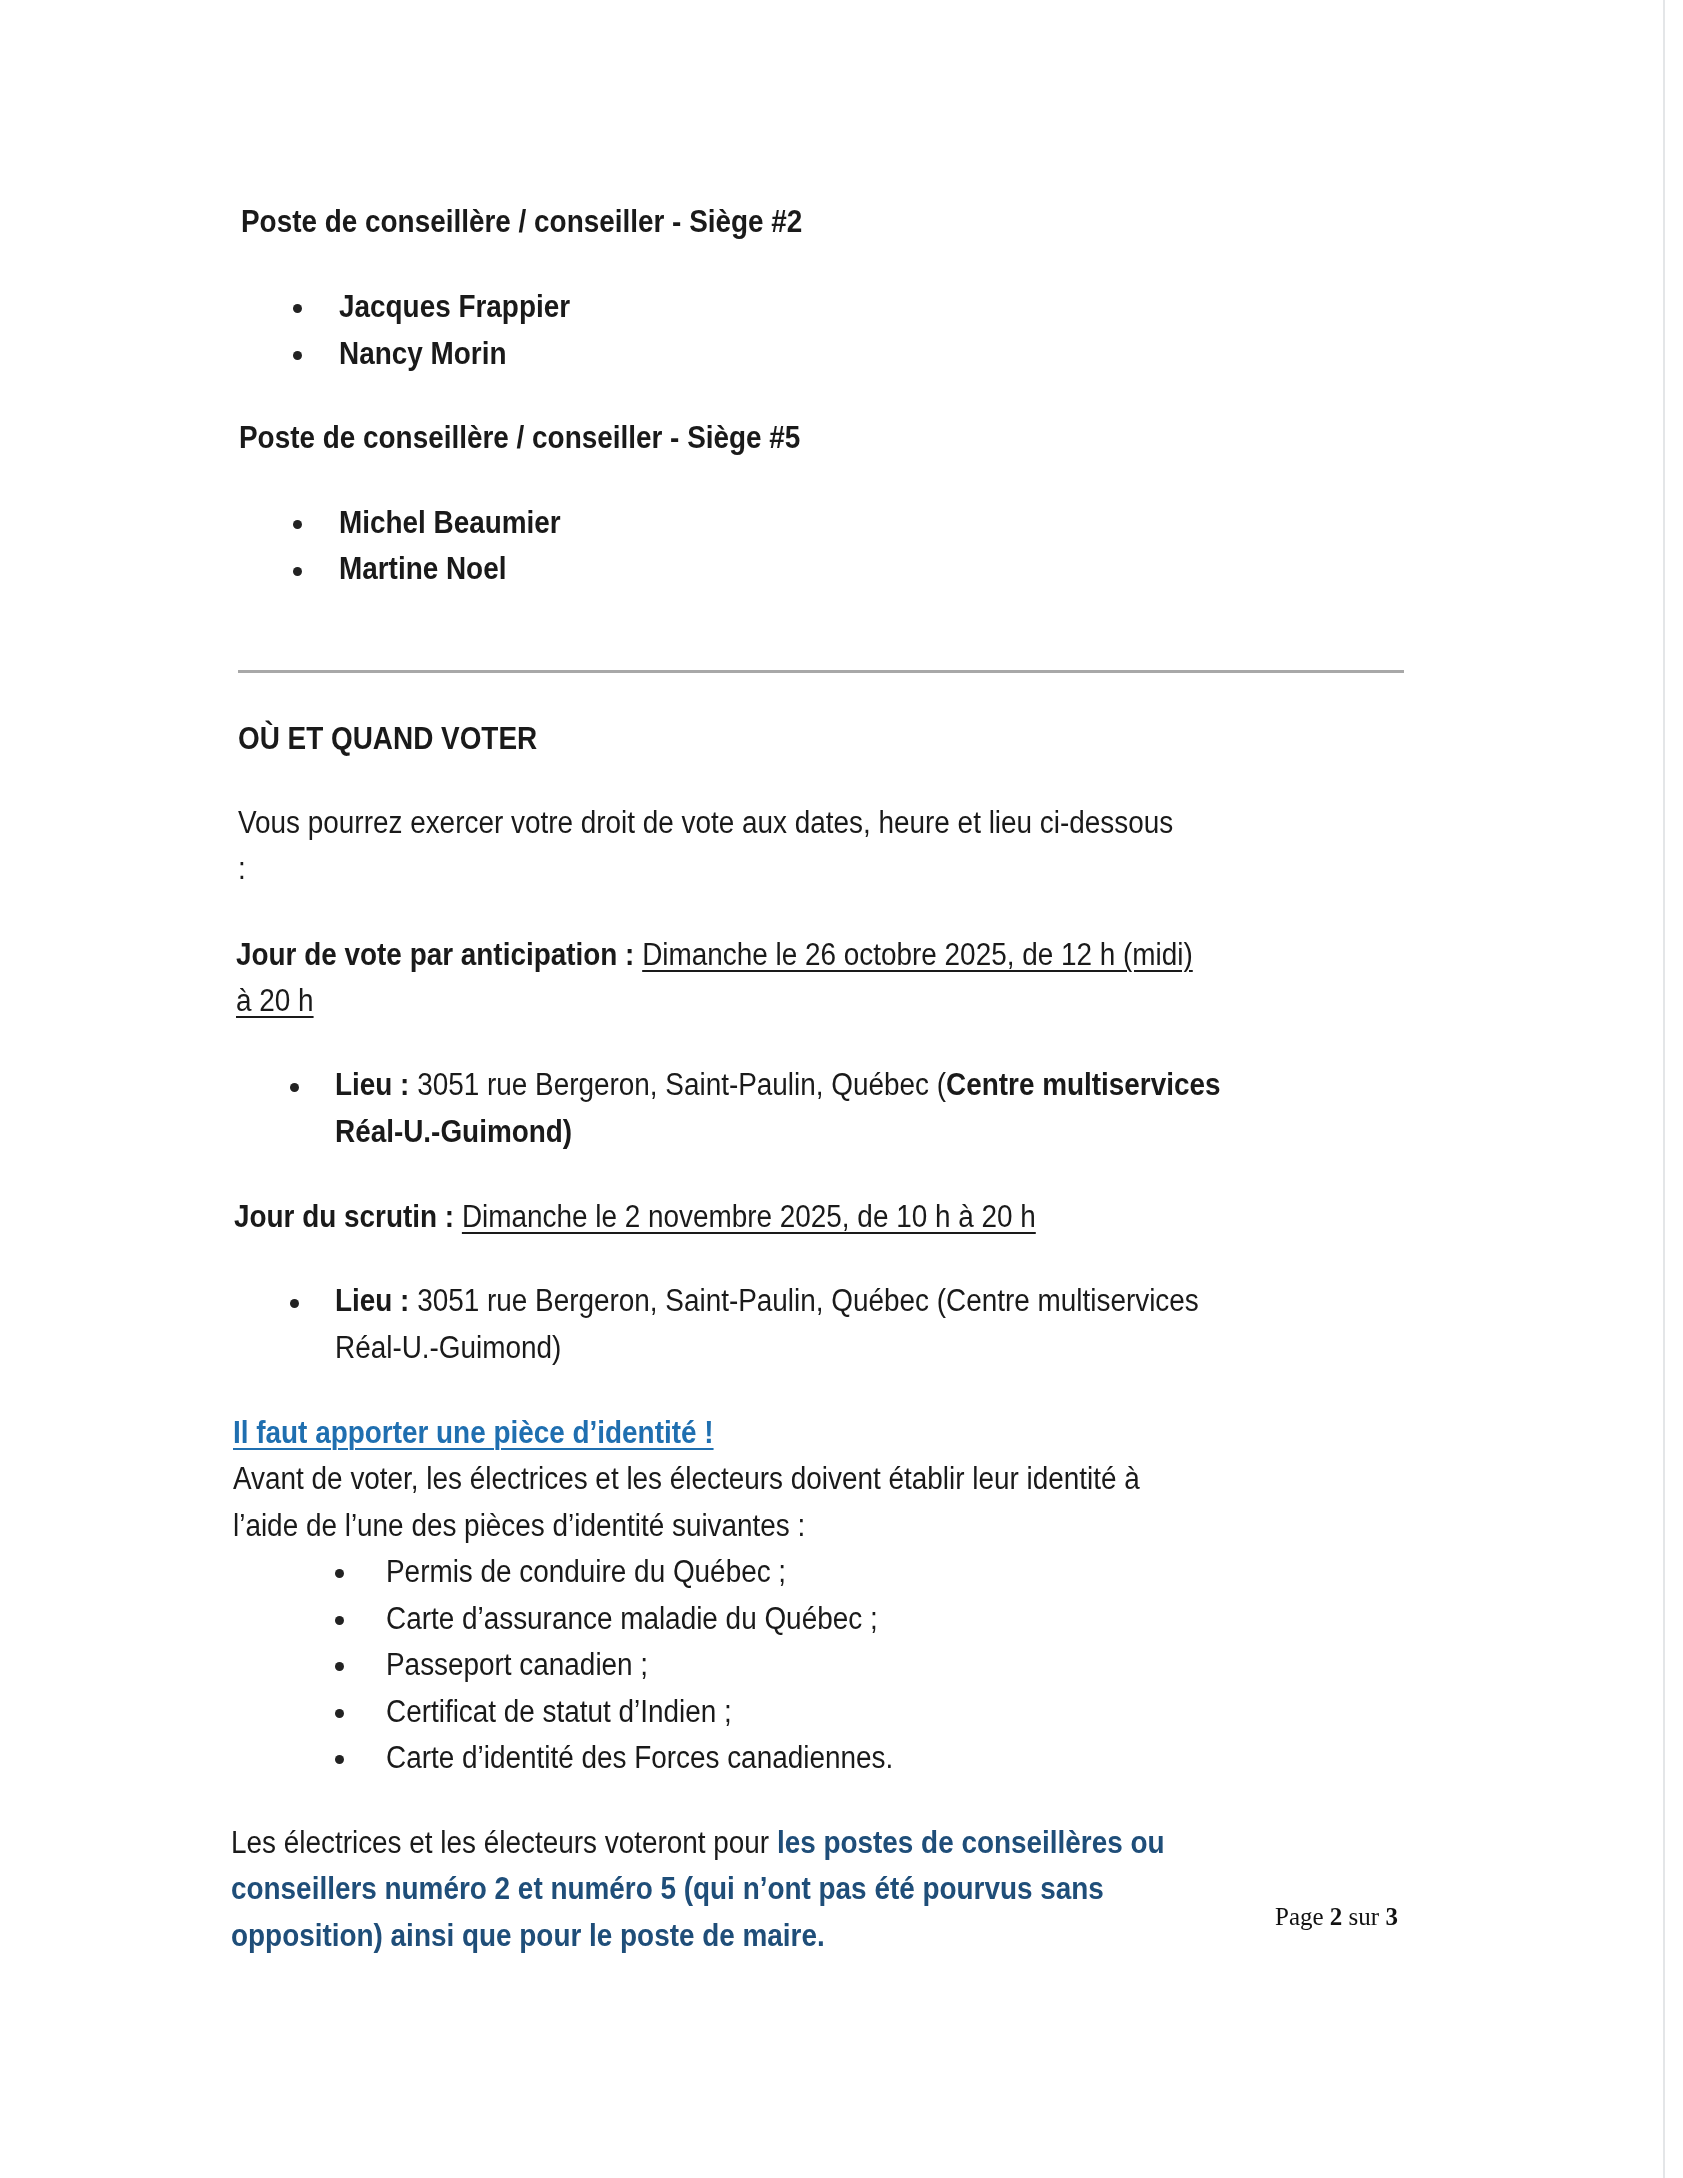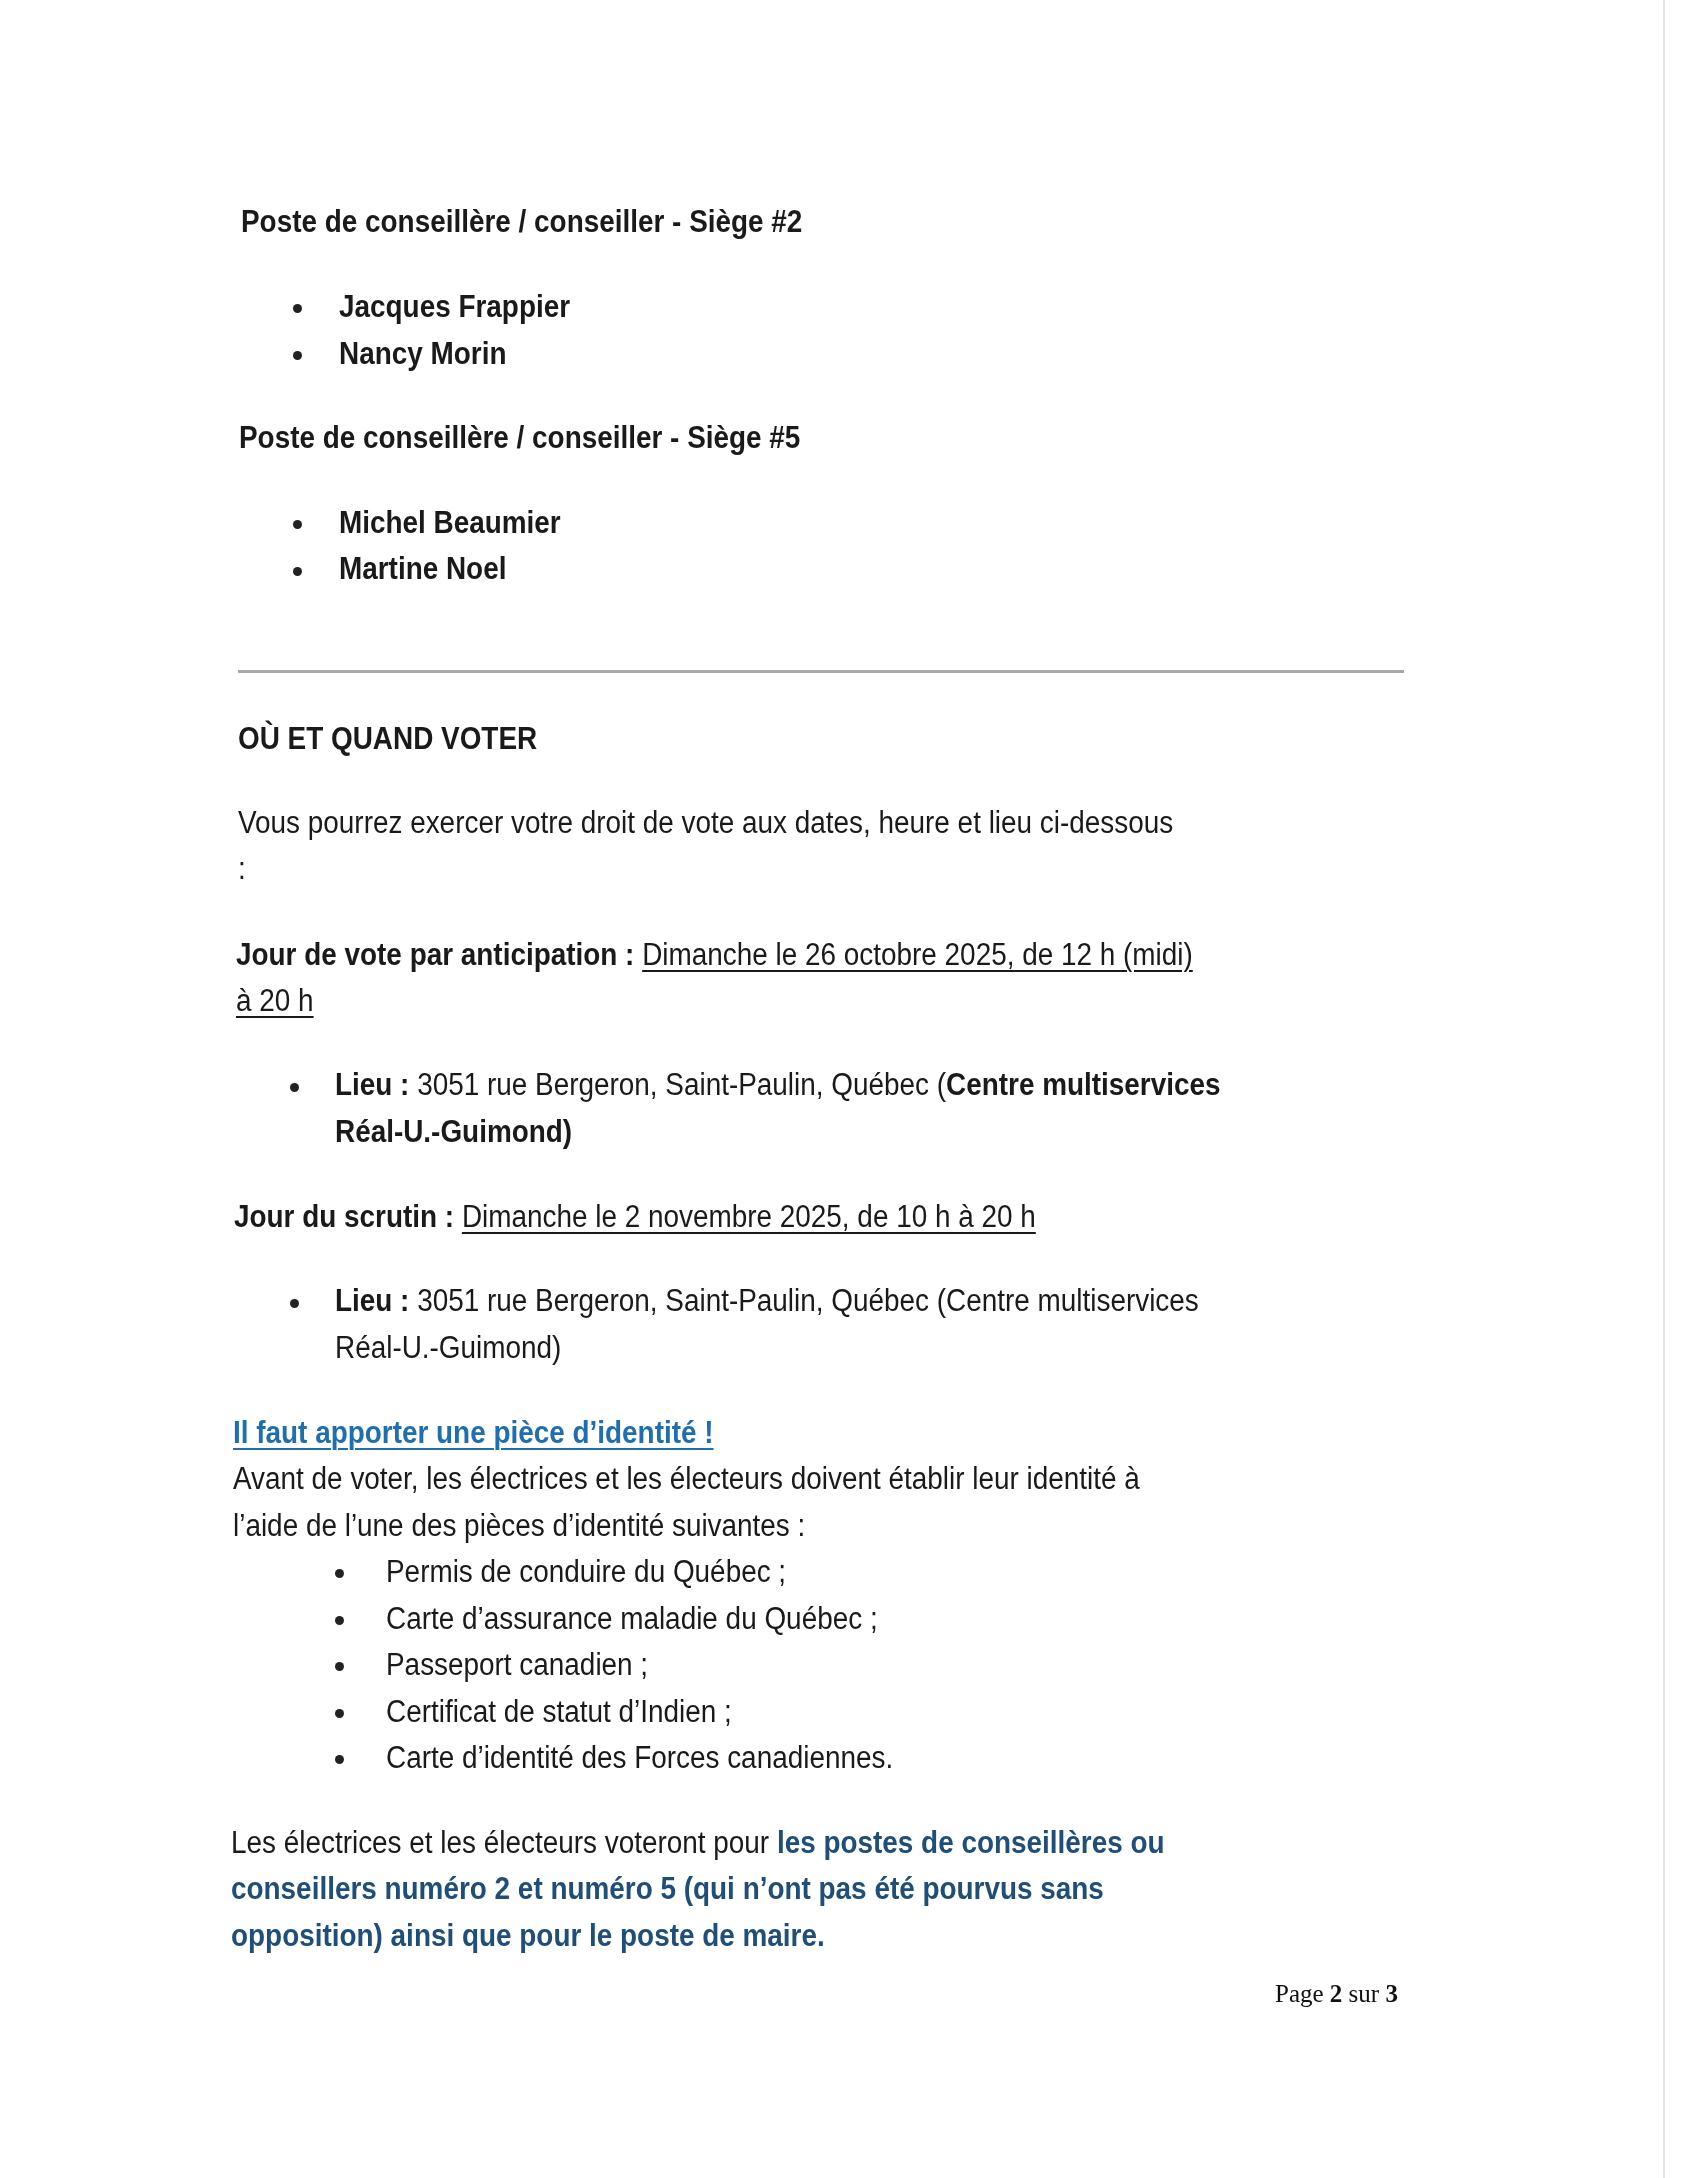--- a/index.html
+++ b/index.html
@@ -7,21 +7,21 @@
          font-family:"Liberation Sans", sans-serif; color:#1a1a1a; }
   .edge-line { position:absolute; left:1663px; top:0; width:2px; height:2178px; background:#e4e6e8; }
   .line { position:absolute; white-space:nowrap; font-size:31px; line-height:40px;
           transform-origin:left center; transform:scaleX(0.9); }
   .b { font-weight:bold; }
   .u { text-decoration:underline; text-underline-offset:5px; text-decoration-thickness:2px; }
   .bullet { position:absolute; width:9px; height:9px; border-radius:50%; background:#222; }
   .rule { position:absolute; left:238px; top:670px; width:1166px; height:3px; background:#a8a8a8; }
   .blue { color:#1f6fb0; }
   .navy { color:#1f4e79; font-weight:bold; }
-  .page-num { position:absolute; left:1275px; top:1979px; font-family:"Liberation Serif", serif;
+  .page-num { position:absolute; left:1275px; top:1902px; font-family:"Liberation Serif", serif;
               font-size:25px; line-height:30px; color:#111; white-space:nowrap; }
 </style>
 </head>
 <body>
 
 <div class="edge-line"></div>
 
 <div class="line b" style="left:241px; top:202px;">Poste de conseillère / conseiller - Siège #2</div>
 <div class="bullet" style="left:293px; top:304px;"></div>
 <div class="line b" style="left:339px; top:287px;">Jacques Frappier</div>

